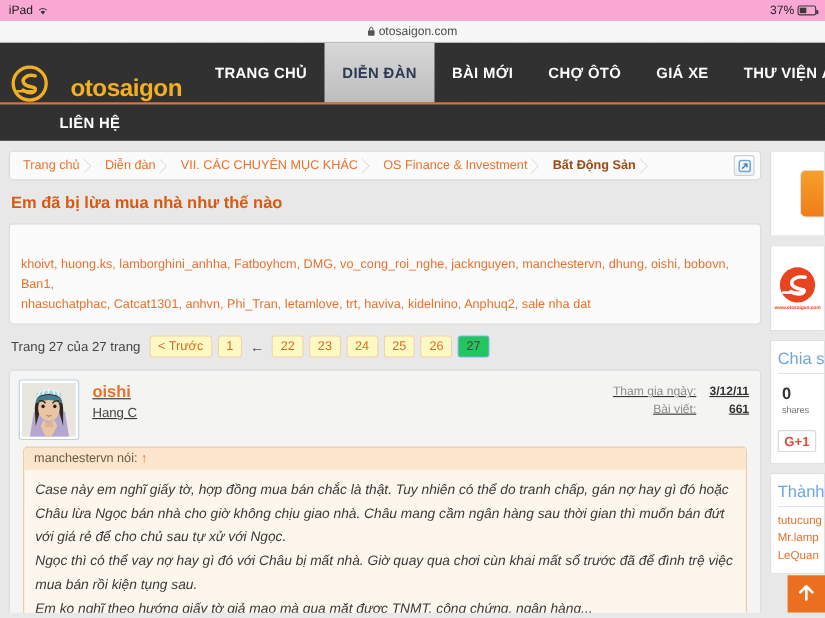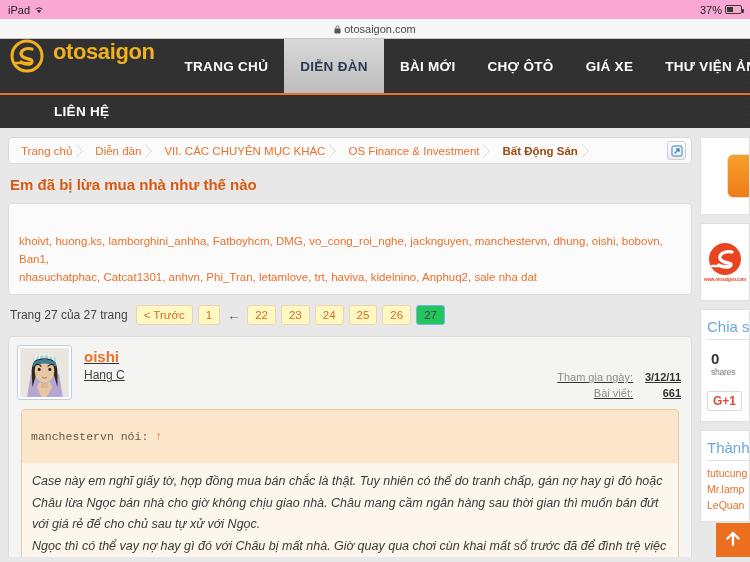--- a/index.html
+++ b/index.html
@@ -51,21 +51,21 @@
 
   
   .site-header {
     background: #2f2f2f;
     background-image: linear-gradient(45deg, rgba(255,255,255,0.018) 25%, transparent 25%, transparent 50%, rgba(255,255,255,0.018) 50%, rgba(255,255,255,0.018) 75%, transparent 75%);
     background-size: 4px 4px;
     height: 56px;
     display: flex; align-items: stretch;
     border-bottom: 2px solid #e8712b;
   }
-  .logo-wrap { display: flex; align-items: flex-start; padding: 0 14px 0 10px; gap: 9px; }
+  .logo-wrap { display: flex; align-items: flex-end; padding: 0 14px 0 10px; gap: 20px; }
   .logo-mark { width: 34px; height: 34px; }
   .logo-text { font-size: 22px; font-weight: bold; color: #f2b01e; letter-spacing: -0.4px; }
   .navlist { display: flex; align-items: stretch; }
   .navitem {
     display: flex; align-items: center; padding: 0 16px;
     color: #fff; font-weight: bold; font-size: 13.5px; letter-spacing: .3px;
     white-space: nowrap;
   }
   .navitem.active {
     color: #2b3a52;
@@ -162,32 +162,32 @@
   }
   .post-head { display: flex; padding: 8px 10px 6px 8px; text-decoration: underline; }
   .avatar {
     width: 55px; height: 55px; border: 1px solid #b9cfe2; padding: 2px;
     background: #fff; border-radius: 3px; flex: 0 0 auto;
   }
   .avatar-img { width: 100%; height: 100%; display: block; border-radius: 1px; }
   .post-user { padding-left: 12px; padding-top: 3px; }
   .username { color: #e8712b; font-weight: bold; font-size: 15px; }
   .userrank { color: #444; font-size: 12px; padding-top: 3px; }
-  .post-meta { margin-left: auto; text-align: right; padding-top: 5px; font-size: 11px; margin-top: 21px; }
+  .post-meta { margin-left: auto; text-align: right; padding-top: 5px; font-size: 11px; }
   .meta-row { display: flex; justify-content: flex-end; gap: 6px; padding-bottom: 4px; }
   .meta-k { color: #8c8c8c; }
   .meta-v { color: #333; font-weight: bold; min-width: 42px; text-align: right; }
 
   .post-body { padding: 0 12px 0 12px; }
   .quote {
     border: 1px solid #e8c9a4; border-radius: 4px; overflow: hidden;
     background: #fdf6ec;
   }
   .quote-head {
-    background: #fbe6cb; padding: 20px 9px; font-size: 11.5px; color: #6b5742; font-family: Liberation Mono, monospace;
+    background: #fbe6cb; padding: 4px 9px; font-size: 11.5px; color: #6b5742;
   }
   .quote-head .up { color: #e8712b; }
   .quote-body {
     padding: 8px 10px 9px 10px; font-style: italic; font-size: 12.5px;
     color: #3a3a3a; line-height: 1.72;
   }
 
   
   .sb-card {
     background: #fff; border: 1px solid #e0e0e0;

